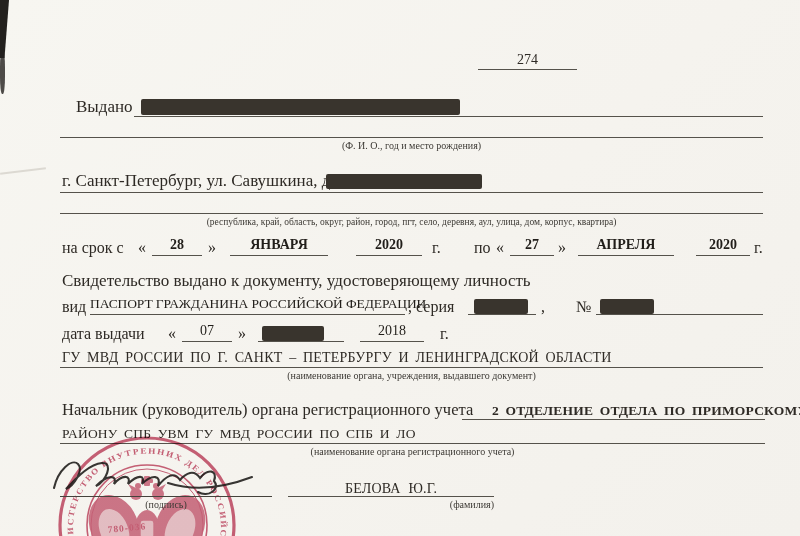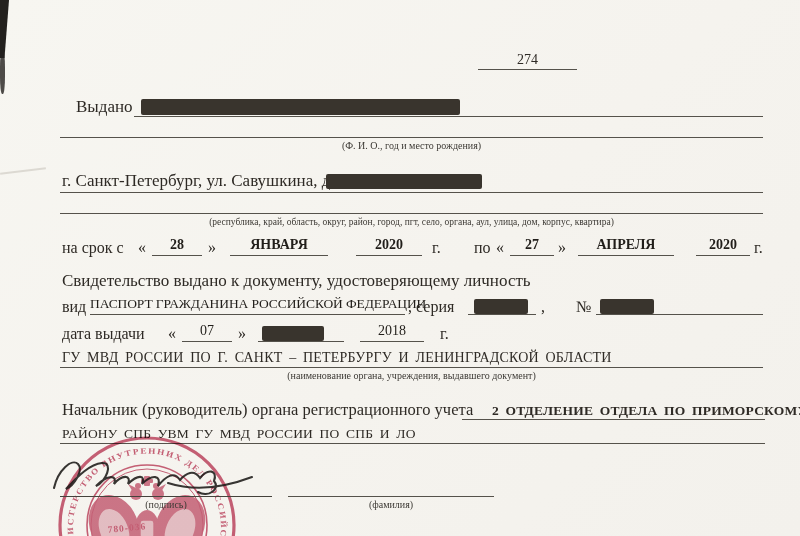--- a/index.html
+++ b/index.html
@@ -41,21 +41,21 @@
   <div class="bar" style="left:141px;top:99px;width:319px;height:16px;"></div>
 
   <div class="u" style="left:60px;top:137px;width:703px;"></div>
   <div class="cap" style="left:60px;top:140px;width:703px;">(Ф. И. О., год и место рождения)</div>
 
 
   <div class="abs t" style="left:62px;top:171px;">г. Санкт-Петербург, ул. Савушкина, дом</div>
   <div class="bar" style="left:326px;top:174px;width:156px;height:15px;"></div>
   <div class="u" style="left:60px;top:192px;width:703px;"></div>
   <div class="u" style="left:60px;top:213px;width:703px;"></div>
-  <div class="cap" style="left:60px;top:217px;width:703px;font-size:9.5px;">(республика, край, область, округ, район, город, пгт, село, органа, аул, улица, дом, корпус, квартира)</div>
+  <div class="cap" style="left:60px;top:217px;width:703px;font-size:9.5px;">(республика, край, область, округ, район, город, пгт, село, деревня, аул, улица, дом, корпус, квартира)</div>
 
   <div class="abs t16" style="left:62px;top:239px;">на срок с</div>
   <div class="abs t16" style="left:138px;top:239px;">«</div>
   <div class="cell" style="left:152px;top:237px;width:50px;">28</div>
   <div class="abs t16" style="left:208px;top:239px;">»</div>
   <div class="cell" style="left:230px;top:237px;width:98px;">ЯНВАРЯ</div>
   <div class="cell" style="left:356px;top:237px;width:66px;">2020</div>
   <div class="abs t16" style="left:432px;top:239px;">г.</div>
   <div class="abs t16" style="left:474px;top:239px;">по</div>
   <div class="abs t16" style="left:496px;top:239px;">«</div>
@@ -88,20 +88,21 @@
 
   <div class="abs capsr" style="left:62px;top:350px;font-size:14px;">ГУ МВД РОССИИ ПО Г. САНКТ – ПЕТЕРБУРГУ И ЛЕНИНГРАДСКОЙ ОБЛАСТИ</div>
   <div class="u" style="left:60px;top:367px;width:703px;"></div>
   <div class="cap" style="left:60px;top:370px;width:703px;">(наименование органа, учреждения, выдавшего документ)</div>
 
   <div class="abs t16" style="left:62px;top:400px;font-size:16.5px;">Начальник (руководитель) органа регистрационного учета</div>
   <div class="abs capsr" style="left:492px;top:403px;font-weight:bold;">2 ОТДЕЛЕНИЕ ОТДЕЛА ПО ПРИМОРСКОМУ</div>
   <div class="u" style="left:462px;top:419px;width:303px;"></div>
   <div class="abs capsr" style="left:62px;top:426px;font-family:Liberation Serif, serif;">РАЙОНУ СПБ УВМ ГУ МВД РОССИИ ПО СПБ И ЛО</div>
   <div class="u" style="left:60px;top:443px;width:705px;"></div>
+  <div class="cap" style="left:60px;top:446px;width:705px;">(наименование органа регистрационного учета)</div>
 
   <svg class="abs" style="left:52px;top:430px;mix-blend-mode:multiply;opacity:.92;" width="190" height="190" viewBox="0 0 190 190">
     <defs>
       <path id="ringArc" d="M 29 131 A 74 74 0 1 1 161 131" fill="none"></path>
     </defs>
     <g stroke="#c75570" fill="none">
       <circle cx="95" cy="95" r="87" stroke-width="3.2"></circle>
       <circle cx="95" cy="95" r="60" stroke-width="1.6"></circle>
       <circle cx="95" cy="95" r="56" stroke-width="1"></circle>
     </g>
@@ -131,16 +132,17 @@
 
   <svg class="abs" style="left:48px;top:448px;" width="230" height="55" viewBox="0 0 230 55">
     <g fill="none" stroke="#1d1b19" stroke-width="2.1" stroke-linecap="round" opacity=".88">
       <path d="M6 40 C10 22 24 10 30 16 C36 22 26 38 18 41 C30 28 42 16 54 15 C66 14 58 34 48 38 C60 26 70 27 66 36 C74 26 84 27 80 36 C90 26 98 27 94 36 C104 26 114 27 110 38 C118 28 126 23 132 32 C138 25 146 21 152 30 C160 20 170 22 166 33 C173 41 160 50 150 44"></path>
       <path d="M120 35 C145 43 175 40 204 29"></path>
     </g>
   </svg>
   <div class="u" style="left:60px;top:496px;width:212px;border-bottom-color:#45423c;"></div>
   <div class="cap" style="left:60px;top:499px;width:212px;">(подпись)</div>
 
+  <div class="abs capsr" style="left:288px;top:481px;width:206px;text-align:center;font-size:14px;word-spacing:4px;">БЕЛОВА Ю.Г.</div>
   <div class="u" style="left:288px;top:496px;width:206px;"></div>
-  <div class="cap" style="left:288px;top:499px;width:206px;">(фамилия)</div>
+  <div class="cap" style="left:288px;top:499px;width:206px;text-align:right;">(фамилия)</div>
 
 </div>
 
 </body></html>

